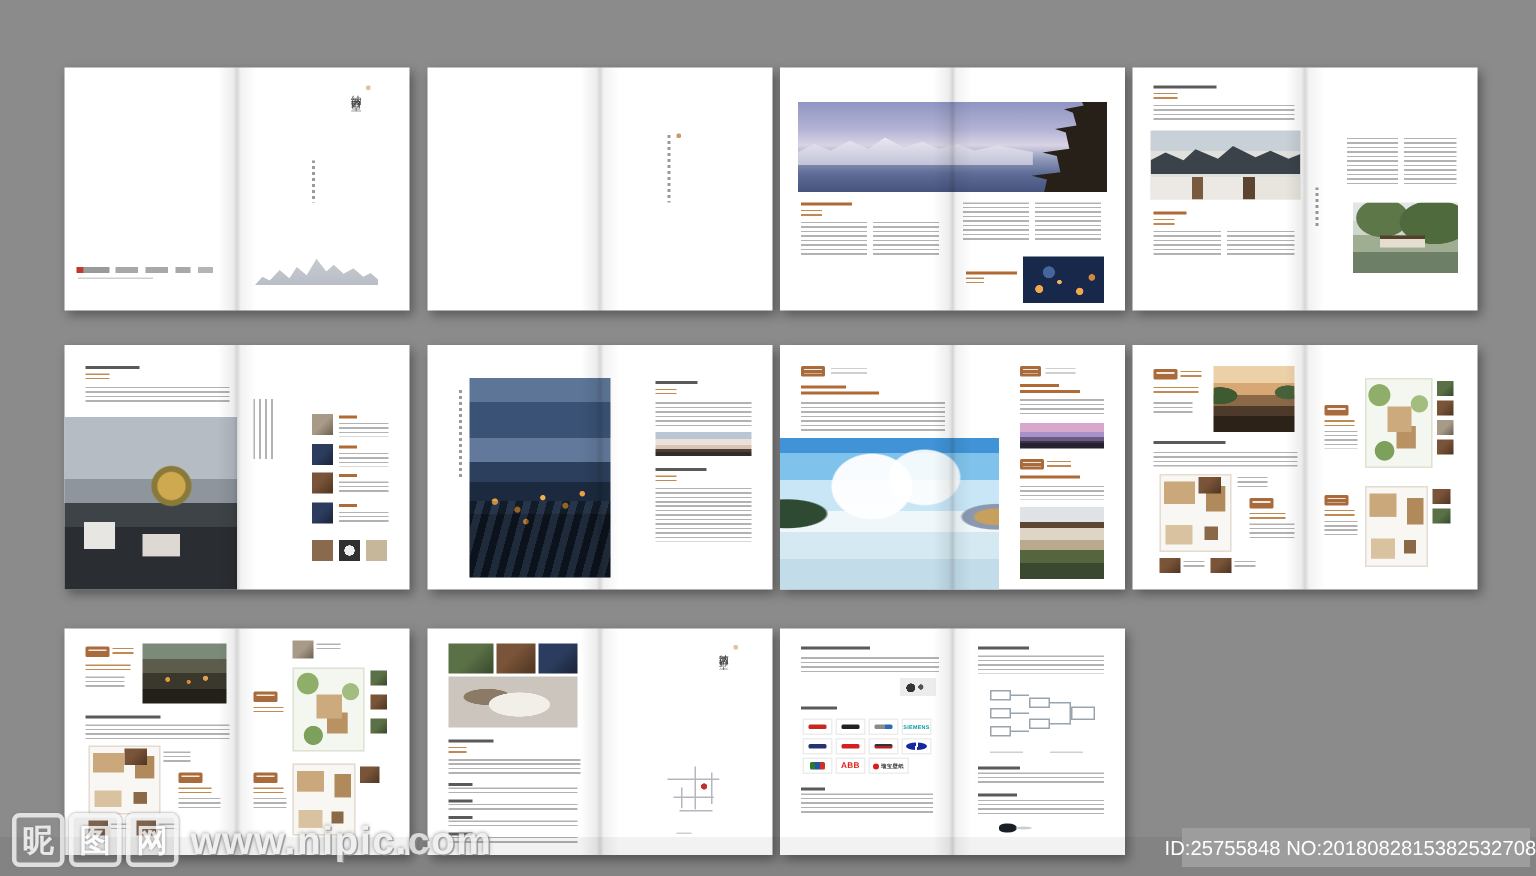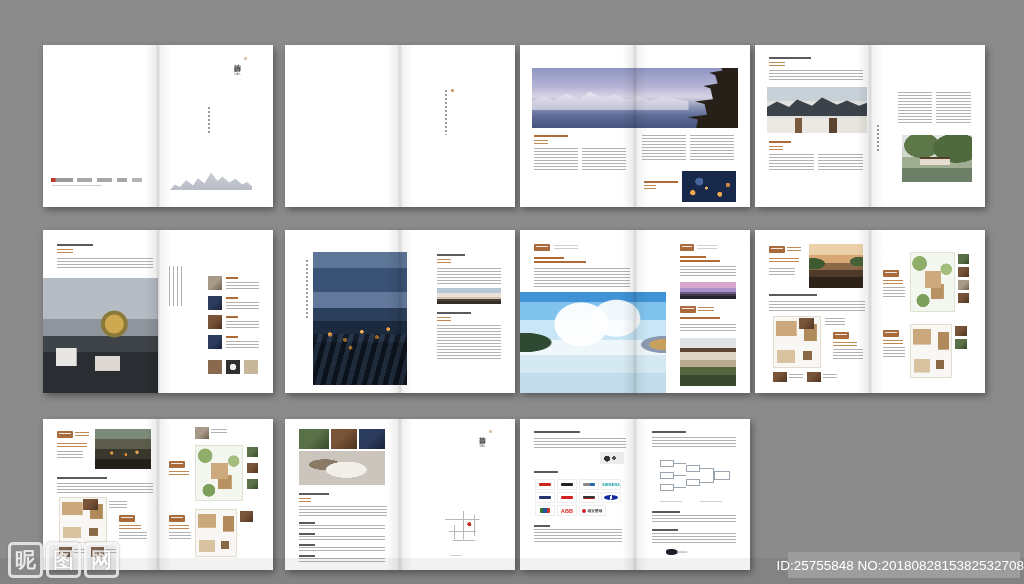--- a/index.html
+++ b/index.html
@@ -410,19 +410,20 @@
     <div class="a device" style="left:146px;top:130px;width:12px;height:6px"></div>
     <div class="spine"></div>
   </div>
 
   <div id="bottomstrip"></div>
 
   <div id="watermark">
     <span class="wchar">昵</span>
     <span class="wchar">图</span>
     <span class="wchar">网</span>
+    <span class="wurl">www.nipic.com</span>
   </div>
 
   <div id="idbox">
     <span>ID:25755848 NO:20180828153825327083</span>
   </div>
 
 </div>
 
 </body></html>

